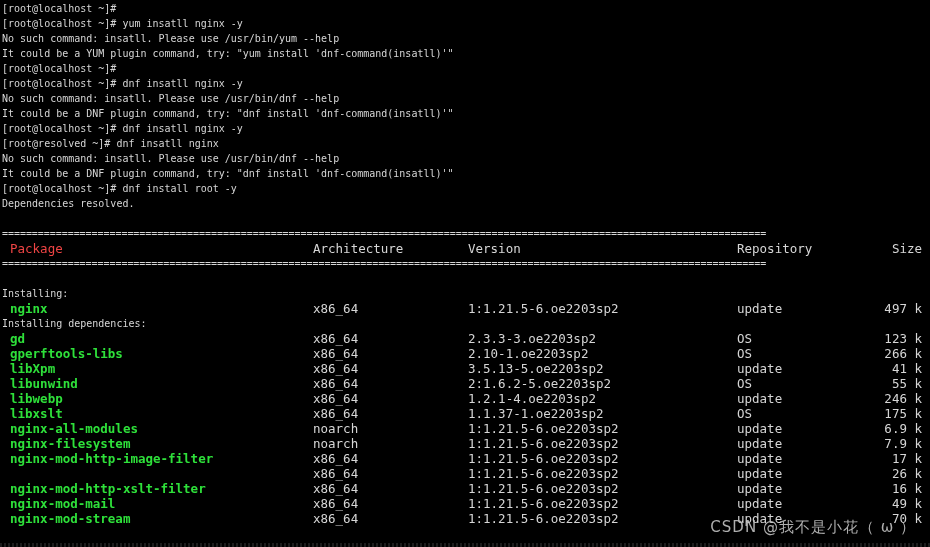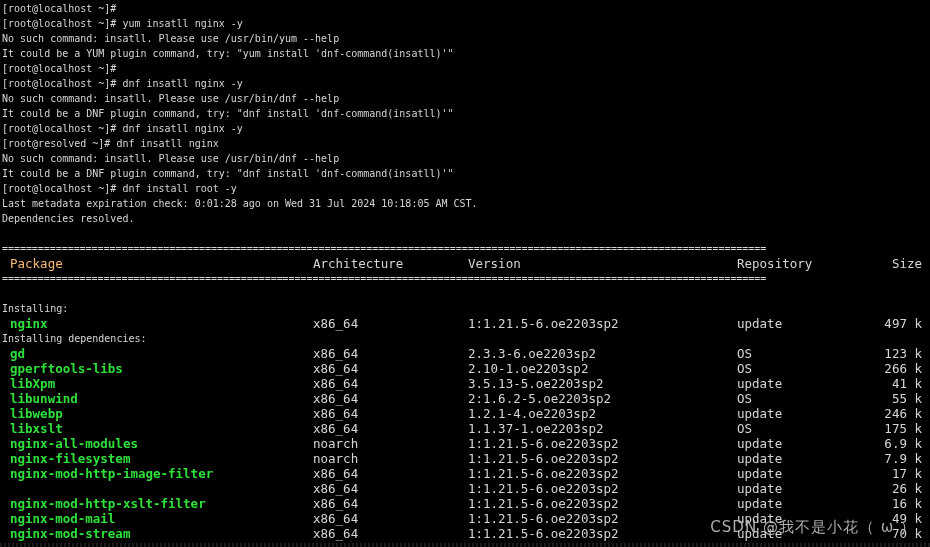--- a/index.html
+++ b/index.html
@@ -96,29 +96,28 @@
     <div class="line">It could be a YUM plugin command, try: "yum install 'dnf-command(insatll)'"</div>
     <div class="line">[root@localhost ~]#</div>
     <div class="line">[root@localhost ~]# dnf insatll nginx -y</div>
     <div class="line">No such command: insatll. Please use /usr/bin/dnf --help</div>
     <div class="line">It could be a DNF plugin command, try: "dnf install 'dnf-command(insatll)'"</div>
     <div class="line">[root@localhost ~]# dnf insatll nginx -y</div>
     <div class="line">[root@resolved ~]# dnf insatll nginx</div>
     <div class="line">No such command: insatll. Please use /usr/bin/dnf --help</div>
     <div class="line">It could be a DNF plugin command, try: "dnf install 'dnf-command(insatll)'"</div>
     <div class="line">[root@localhost ~]# dnf install root -y</div>
-    <div class="line">Last metadata expiration check: 0:01:28 ago on Wed 31 Jul 2024 10:18:05 AM CST.</div>
     <div class="line">Dependencies resolved.</div>
 
     <div class="line blank">&nbsp;</div>
 
     <div class="line sep">================================================================================================================================</div>
 
     <div class="pkgline">
-      <span class="col-pkg" style="color:#fdba74;font-weight:normal;text-align:center;">Package</span>
+      <span class="col-pkg" style="color:#ef4444;font-weight:normal;text-align:center;">Package</span>
       <span class="col-arch">Architecture</span>
       <span class="col-ver">Version</span>
       <span class="col-repo">Repository</span>
       <span class="col-size">Size</span>
     </div>
 
     <div class="line sep">================================================================================================================================</div>
 
     <div class="line blank">&nbsp;</div>
 
@@ -130,21 +129,21 @@
       <span class="col-ver">1:1.21.5-6.oe2203sp2</span>
       <span class="col-repo">update</span>
       <span class="col-size">497 k</span>
     </div>
 
     <div class="line">Installing dependencies:</div>
 
     <div class="pkgline">
       <span class="col-pkg">gd</span>
       <span class="col-arch">x86_64</span>
-      <span class="col-ver">2.3.3-6.oe2203sp2</span>
+      <span class="col-ver">2.3.3-3.oe2203sp2</span>
       <span class="col-repo">OS</span>
       <span class="col-size">123 k</span>
     </div>
     <div class="pkgline">
       <span class="col-pkg">gperftools-libs</span>
       <span class="col-arch">x86_64</span>
       <span class="col-ver">2.10-1.oe2203sp2</span>
       <span class="col-repo">OS</span>
       <span class="col-size">266 k</span>
     </div>

